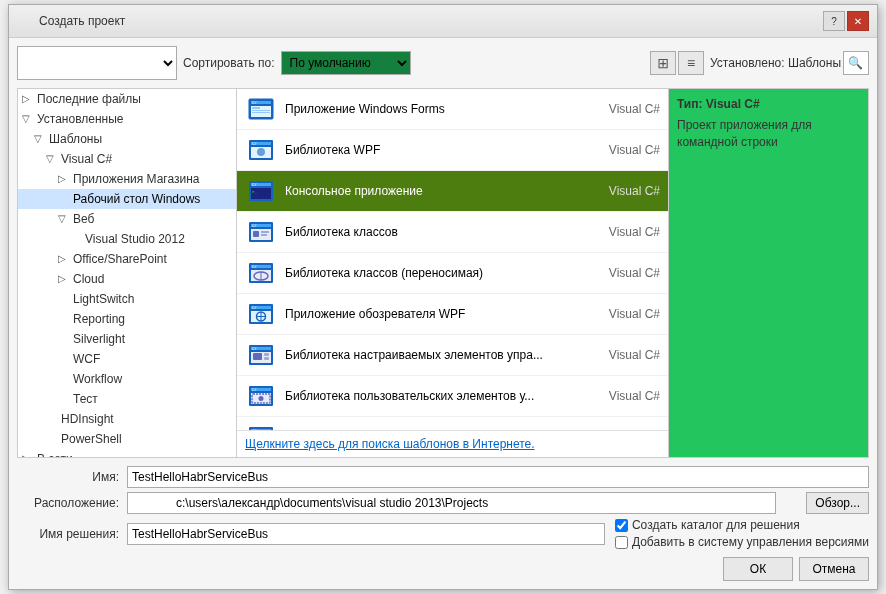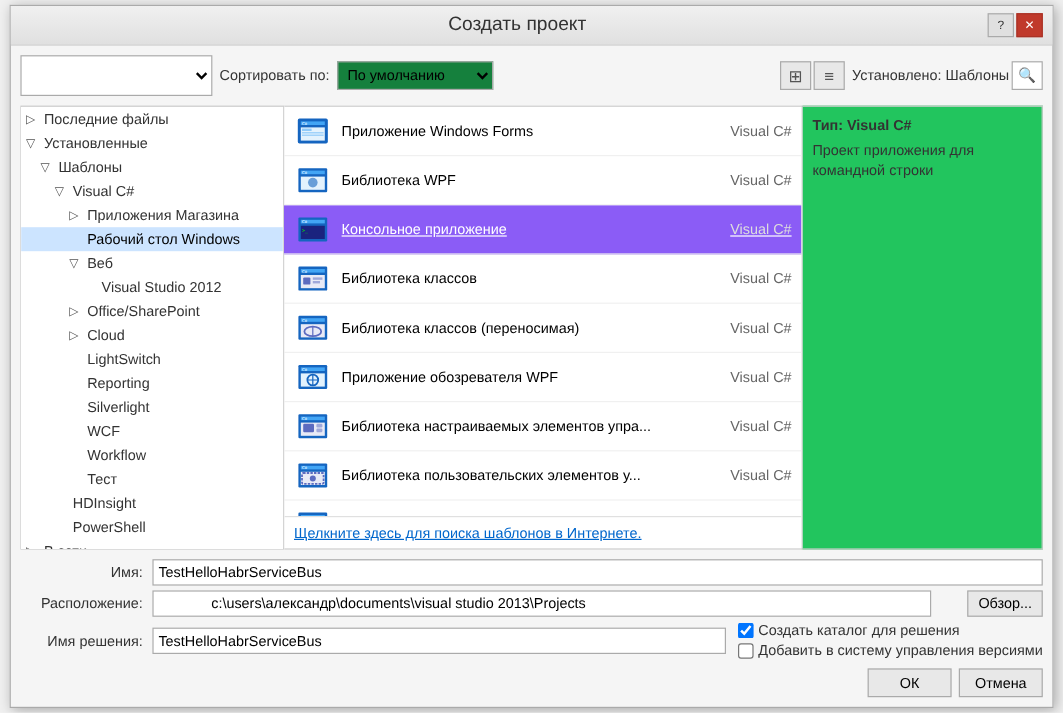--- a/index.html
+++ b/index.html
@@ -21,22 +21,22 @@
     .title-bar {
       background: linear-gradient(to bottom, #f0f0f0, #e0e0e0);
       border-bottom: 1px solid #ccc;
       padding: 6px 8px;
       display: flex;
       align-items: center;
       justify-content: space-between;
     }
     .title-bar-text {
       flex: 1;
-      text-align: center;
-      font-size: 16px;
+      text-align: left;
+      font-size: 12px;
       color: #333;
     }
     .title-bar-buttons {
       display: flex;
       gap: 2px;
     }
     .title-btn {
       width: 22px;
       height: 20px;
       border: 1px solid #aaa;
@@ -172,23 +172,22 @@
     }
     .template-item {
       display: flex;
       align-items: center;
       padding: 4px 8px;
       cursor: pointer;
       border-bottom: 1px solid #f0f0f0;
       min-height: 36px;
     }
     .template-item.selected {
-      background: #8b5cf6;
+      background: #4d7c0f;
       color: white;
-      text-decoration: underline;
     }
     .template-icon {
       width: 32px;
       height: 32px;
       margin-right: 8px;
       flex-shrink: 0;
       display: flex;
       align-items: center;
       justify-content: center;
     }

